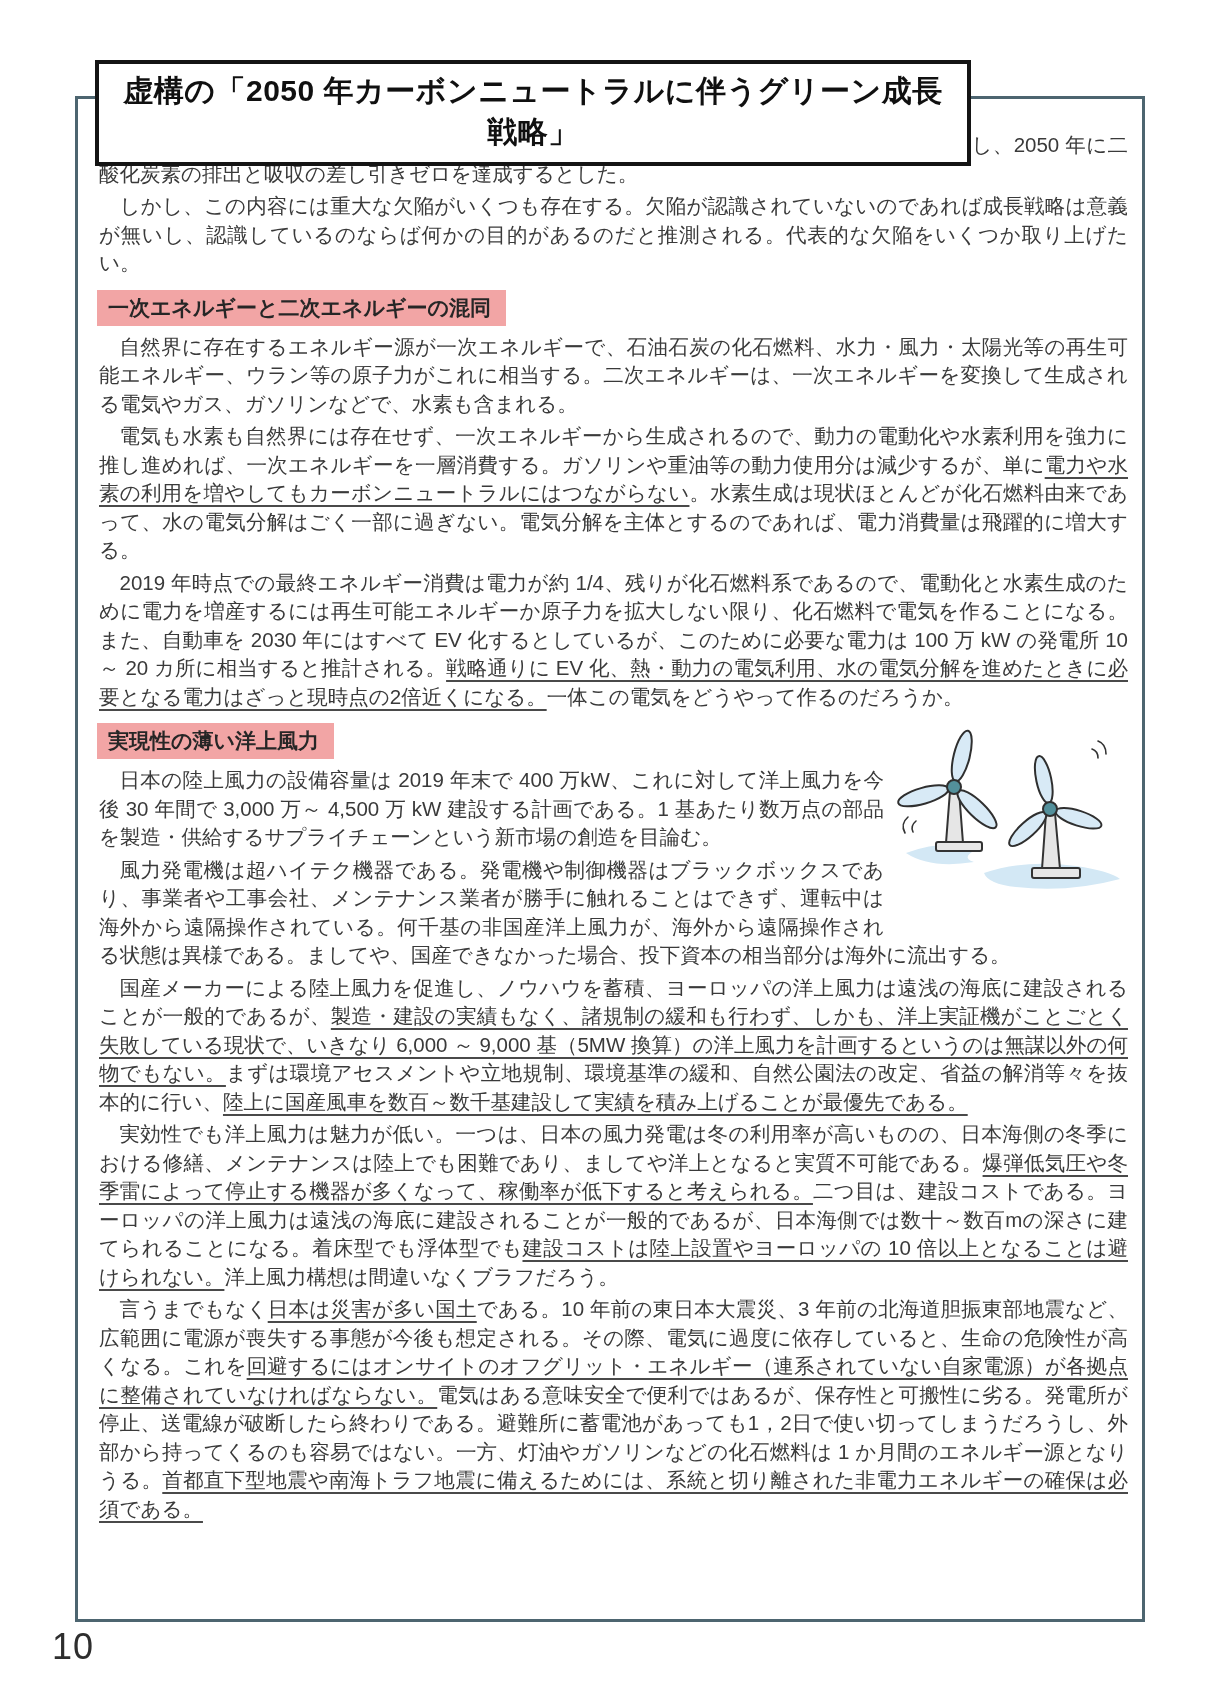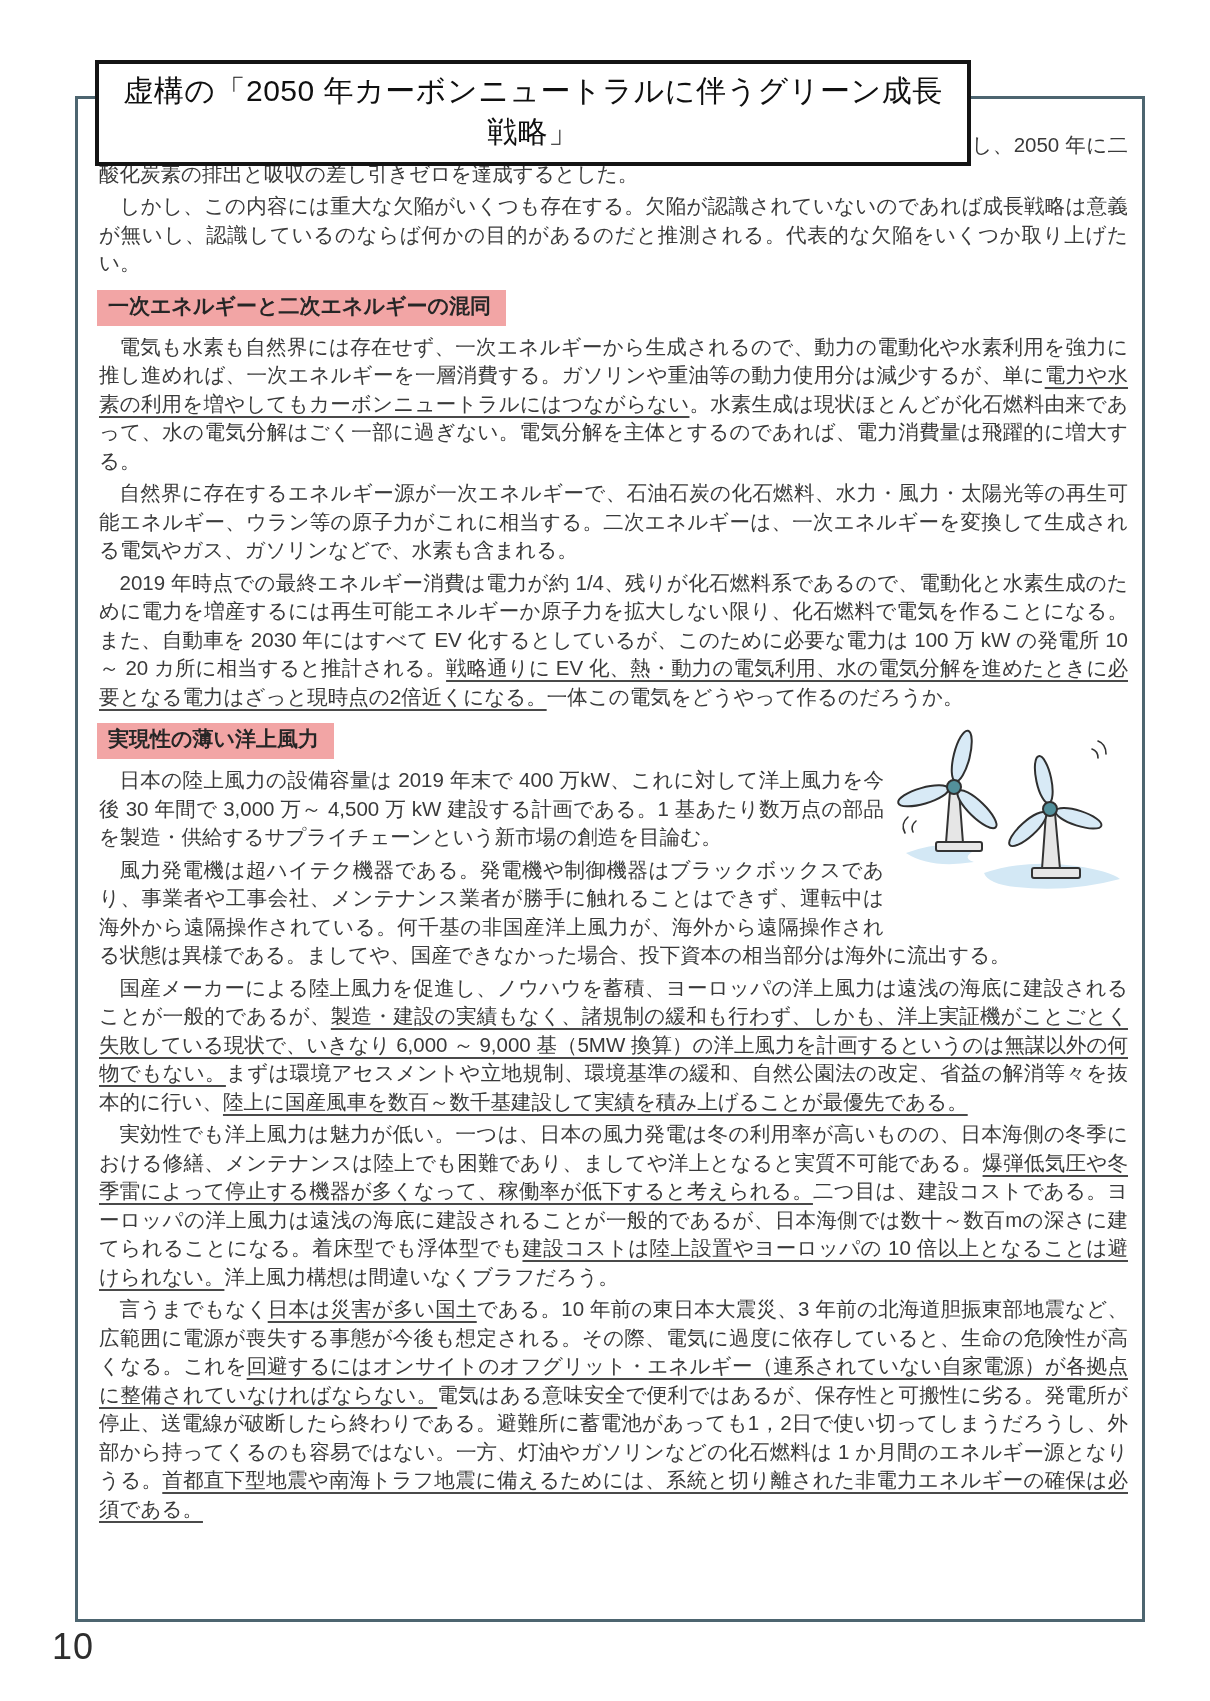--- a/index.html
+++ b/index.html
@@ -10,40 +10,39 @@
     color:#3a3a3a;
     -webkit-font-smoothing:antialiased;
   }
   .frame{
     position:absolute;left:75px;top:96px;width:1070px;height:1526px;
     border:3px solid #4d6570;box-sizing:border-box;background:#fff;
   }
   .title-box{
     position:absolute;left:95px;top:60px;width:876px;box-sizing:border-box;
     border:4px solid #141414;background:#fff;z-index:2;
-    text-align:center;font-size:30px;font-weight:normal;color:#101010;
+    text-align:center;font-size:30px;font-weight:bold;color:#101010;
     padding:7px 12px 9px;letter-spacing:.5px;
   }
   .content{
     position:absolute;left:95px;top:127px;width:1037px;z-index:1;
     font-size:20.5px;line-height:28.5px;text-align:justify;
   }
   .content p.para{margin:4px;text-indent:1em;}
   .u{
     text-decoration:underline;
     text-underline-offset:5px;
     text-decoration-thickness:1.6px;
     text-decoration-color:#4a4a4a;
   }
   .sec-head-row{margin:12px 0 7px 2px;line-height:1;}
   .sec-head{
     display:inline-block;background:#f2a5a5;color:#262626;
     font-weight:bold;font-size:21px;line-height:1;
     padding:7px 15px 8px 11px;
-    font-family:Liberation Mono, monospace;
   }
   .float-art{
     float:right;width:240px;height:208px;margin:0 0 2px 8px;
   }
   .float-art svg{display:block;width:240px;height:168px;margin-top:2px;}
   .pagenum{
     position:absolute;left:52px;top:1626px;
     font-size:36px;color:#2e2e2e;letter-spacing:1px;
   }
 </style>
@@ -59,22 +58,22 @@
   <div>
       <p class="para"><span>政府は 2020 年 10 月にカーボンニュートラル宣言、12 月 25 日にグリーン成長戦略を発表し、2050 年に二酸化炭素の排出と吸収の差し引きゼロを達成するとした。</span></p>
       <p class="para"><span>しかし、この内容には重大な欠陥がいくつも存在する。欠陥が認識されていないのであれば成長戦略は意義が無いし、認識しているのならば何かの目的があるのだと推測される。代表的な欠陥をいくつか取り上げたい。</span></p>
     </div>
 
   <div class="section">
     <div class="sec-head-row">
       <span class="sec-head">一次エネルギーと二次エネルギーの混同</span>
     </div>
     <div>
+        <p class="para"><span>自然界に存在するエネルギー源が一次エネルギーで、石油石炭の化石燃料、水力・風力・太陽光等の再生可能エネルギー、ウラン等の原子力がこれに相当する。二次エネルギーは、一次エネルギーを変換して生成される電気やガス、ガソリンなどで、水素も含まれる。</span></p>
         <p class="para"><span>電気も水素も自然界には存在せず、一次エネルギーから生成されるので、動力の電動化や水素利用を強力に推し進めれば、一次エネルギーを一層消費する。ガソリンや重油等の動力使用分は減少するが、単に</span><span class="u">電力や水素の利用を増やしてもカーボンニュートラルにはつながらない</span><span>。水素生成は現状ほとんどが化石燃料由来であって、水の電気分解はごく一部に過ぎない。電気分解を主体とするのであれば、電力消費量は飛躍的に増大する。</span></p>
-        <p class="para"><span>自然界に存在するエネルギー源が一次エネルギーで、石油石炭の化石燃料、水力・風力・太陽光等の再生可能エネルギー、ウラン等の原子力がこれに相当する。二次エネルギーは、一次エネルギーを変換して生成される電気やガス、ガソリンなどで、水素も含まれる。</span></p>
         <p class="para"><span>2019 年時点での最終エネルギー消費は電力が約 1/4、残りが化石燃料系であるので、電動化と水素生成のために電力を増産するには再生可能エネルギーか原子力を拡大しない限り、化石燃料で電気を作ることになる。また、自動車を 2030 年にはすべて EV 化するとしているが、このために必要な電力は 100 万 kW の発電所 10 ～ 20 カ所に相当すると推計される。</span><span class="u">戦略通りに EV 化、熱・動力の電気利用、水の電気分解を進めたときに必要となる電力はざっと現時点の2倍近くになる。</span><span>一体この電気をどうやって作るのだろうか。</span></p>
       </div>
   </div>
 
   <div class="section">
     <div class="float-art">
       <svg viewBox="0 0 240 168" xmlns="http://www.w3.org/2000/svg">
 
         <path d="M14 128 q34 -13 76 -6 q-24 10 -8 15 q-44 7 -68 -9 z" fill="#d3e8f5"></path>
         <path d="M92 148 q40 -14 92 -7 q34 5 44 13 q-52 14 -104 8 q-28 -3 -32 -14 z" fill="#d3e8f5"></path>

